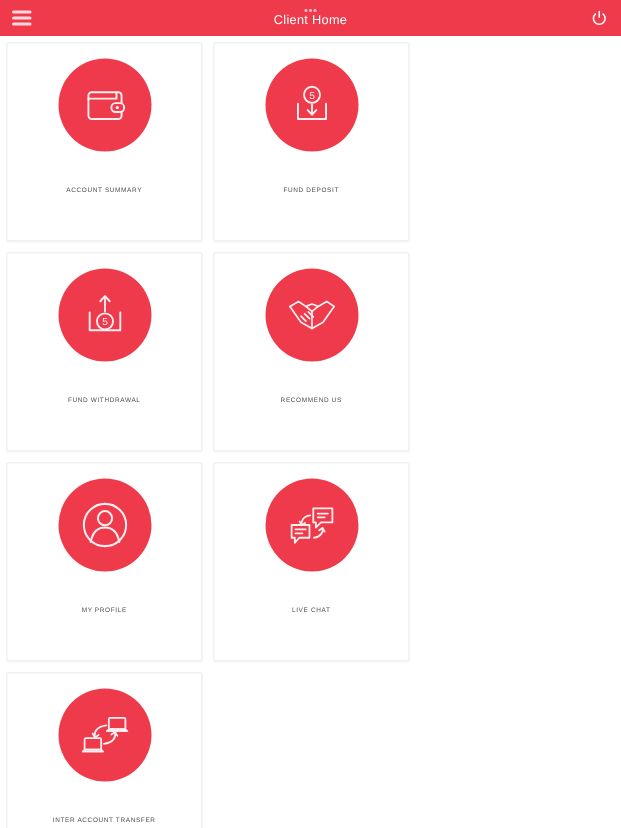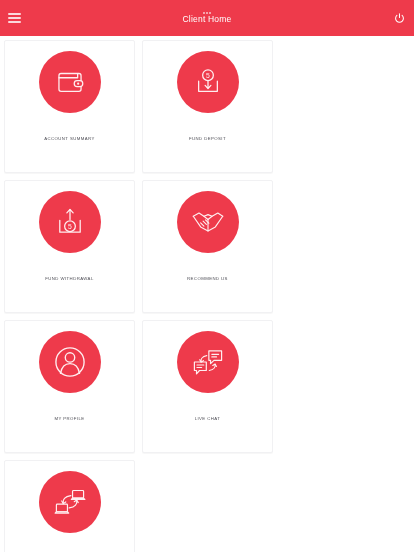--- a/index.html
+++ b/index.html
@@ -6,21 +6,21 @@
   html, body {
     width: 414px; height: 552px;
     background: #ffffff;
     font-family: "Liberation Sans", sans-serif;
     overflow: hidden;
   }
 
   
   .header {
     position: relative;
-    height: 36px;
+    height: 24px;
     background: #EE3A4B;
     display: flex;
     align-items: center;
     justify-content: space-between;
     padding: 0 8px;
   }
   .hamburger {
     width: 13px; height: 10px;
     display: flex; flex-direction: column; justify-content: space-between;
     cursor: pointer;

